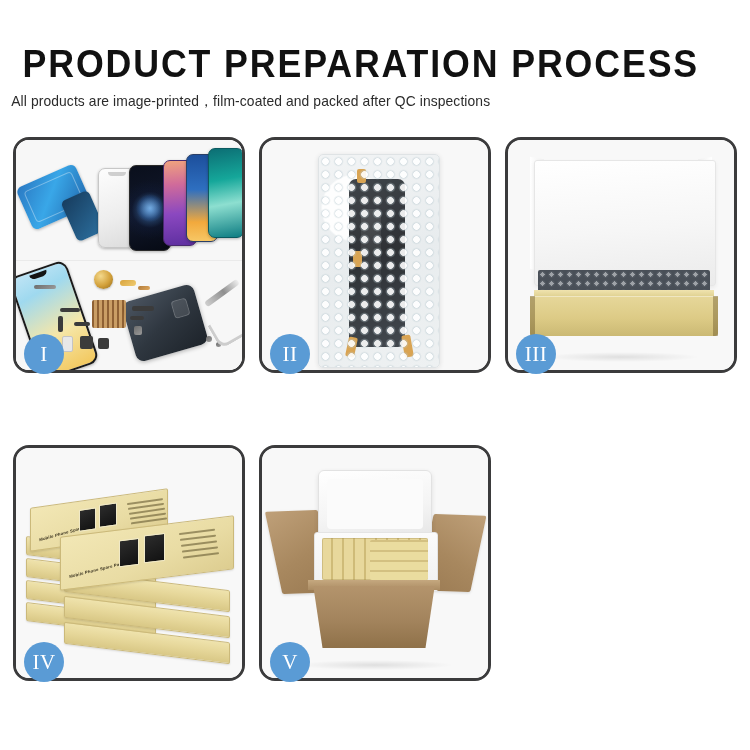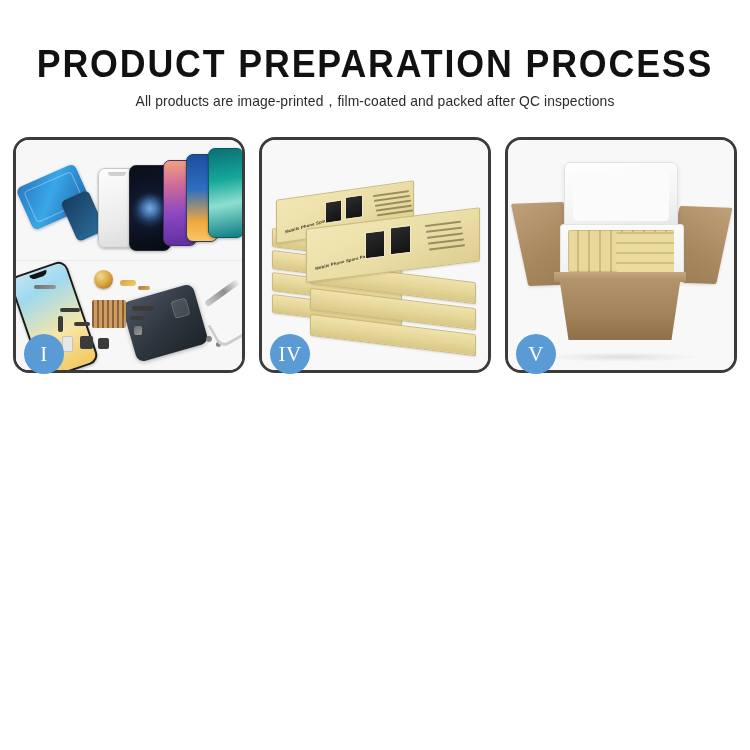--- a/index.html
+++ b/index.html
@@ -14,21 +14,20 @@
     font-family: "Liberation Sans", sans-serif;
     color: #1a1a1a;
     position: relative;
   }
 
   
   .header {
     position: absolute;
     left: 0; top: 0;
     width: 750px;
-    text-align: center;
   }
   .title {
     margin: 0;
     padding-top: 44px;
     font-family: "Liberation Sans Narrow", "Liberation Sans", sans-serif;
     font-size: 38px;
     font-weight: 700;
     letter-spacing: 2.0px;
     line-height: 40px;
     color: #111111;
@@ -462,21 +461,46 @@
       <div class="part" style="left:82px;top:198px;width:11px;height:11px;border-radius:2px;"></div>
       <div class="part part-grey" style="left:190px;top:196px;width:6px;height:6px;border-radius:50%;"></div>
       <div class="part part-grey" style="left:200px;top:202px;width:5px;height:5px;border-radius:50%;"></div>
 
       <div class="screwdriver"></div>
       <div class="tweezer"></div>
     </div>
     <div class="badge">I</div>
   </div>
 
-
+  <div class="panel">
+    <div class="panel-inner">
+      <div class="bubble-bag">
+        <div class="dark-part"></div>
+        <div class="flex-cable fc1"></div>
+        <div class="flex-cable fc2"></div>
+        <div class="flex-cable fc3"></div>
+        <div class="flex-cable fc4"></div>
+        <div class="bubble-tex"></div>
+      </div>
+    </div>
+    <div class="badge">II</div>
+  </div>
+
+  <div class="panel">
+    <div class="panel-inner">
+      <div class="box3-lidL"></div>
+      <div class="box3-lidR"></div>
+      <div class="box3-foam"></div>
+      <div class="box3-grey"></div>
+      <div class="box3-lip"></div>
+      <div class="box3-front"></div>
+      <div class="shadow-soft"></div>
+    </div>
+    <div class="badge">III</div>
+  </div>
 
   <div class="panel">
     <div class="panel-inner">
       <div class="stack">
 
         <div class="sbox" style="left:0px;top:74px;width:128px;height:17px;transform:skewY(7deg);"></div>
         <div class="sbox" style="left:0px;top:96px;width:128px;height:17px;transform:skewY(7deg);"></div>
         <div class="sbox" style="left:0px;top:118px;width:128px;height:17px;transform:skewY(7deg);"></div>
         <div class="sbox" style="left:0px;top:140px;width:128px;height:17px;transform:skewY(7deg);"></div>
 

